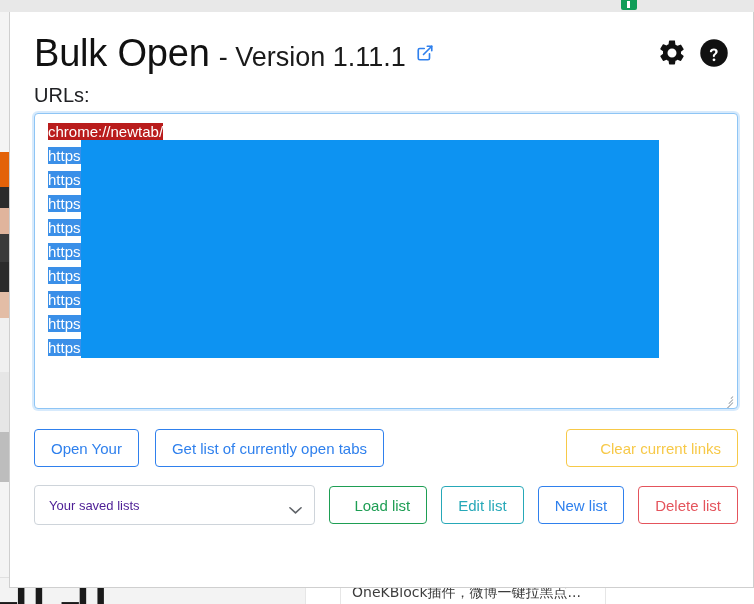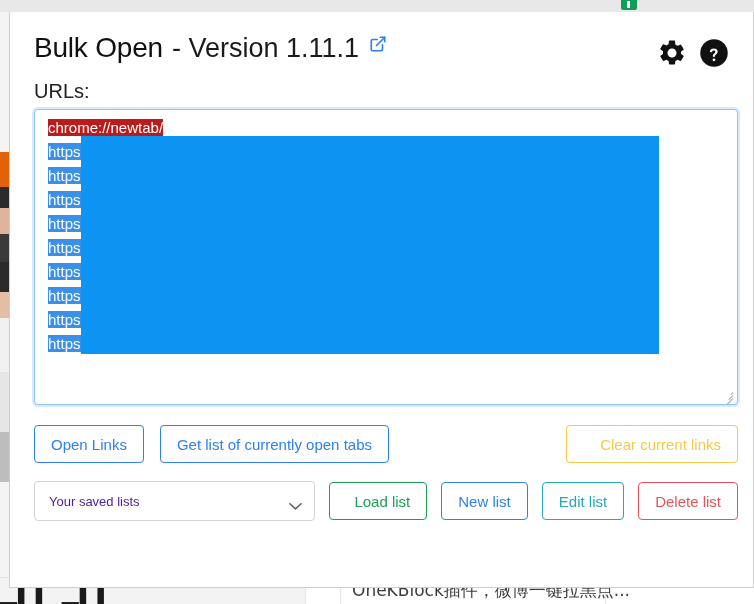--- a/index.html
+++ b/index.html
@@ -93,21 +93,21 @@
     background: #ffffff;
     border-left: 1px solid #e6e6e6;
   }
   #bg-bottom .bg-card.c1 { left: 305px; width: 35px; }
   #bg-bottom .bg-card.c2 { left: 340px; width: 265px; }
   #bg-bottom .bg-card.c3 { left: 605px; width: 149px; }
   #bg-bottom .bg-cn-text {
     position: absolute;
     left: 352px;
     bottom: 2px;
-    font-size: 17px;
+    font-size: 14px;
     color: #3c3c3c;
     white-space: nowrap;
     font-family: "DejaVu Sans", sans-serif;
   }
 
   
   #popup {
     position: absolute;
     left: 9px;
     top: 12px;
@@ -130,21 +130,21 @@
     align-items: flex-start;
     justify-content: space-between;
   }
   .title-block {
     display: flex;
     align-items: baseline;
     gap: 0px;
     white-space: nowrap;
   }
   .title-main {
-    font-size: 28px;
+    font-size: 38px;
     font-weight: 400;
     color: #111111;
     line-height: 1;
     letter-spacing: -0.2px;
   }
   .title-sub {
     font-size: 27px;
     font-weight: 400;
     color: #1a1a1a;
     line-height: 1;
@@ -384,39 +384,39 @@
         <div class="resize-grip">
           <i class="l1"></i>
             <i class="l2"></i>
             <i class="l3"></i>
         </div>
       </div>
     </div>
 
     <div class="actions-row">
       <div class="actions-left">
-        <button class="btn btn-primary">Open Links</button>
+        <button class="btn btn-primary">Open Your</button>
         <button class="btn btn-primary">Get list of currently open tabs</button>
       </div>
       <div class="actions-right">
         <button class="btn btn-warning">Clear current links</button>
       </div>
     </div>
 
     <div class="lists-row">
       <div class="select-wrap">
         <select class="saved-lists">
           <option>Your saved lists</option>
         </select>
         <span class="select-chevron">
           <svg width="13" height="9" viewBox="0 0 14 9" fill="none" stroke="#5f6368" stroke-width="1.7" stroke-linecap="round" stroke-linejoin="round">
             <polyline points="1 1.5 7 7 13 1.5"></polyline>
           </svg>
         </span>
       </div>
       <button class="btn btn-success">Load list</button>
+      <button class="btn btn-info">Edit list</button>
       <button class="btn btn-primary">New list</button>
-      <button class="btn btn-info">Edit list</button>
       <button class="btn btn-danger">Delete list</button>
     </div>
 
   </div>
 </div>
 
 </body></html>

